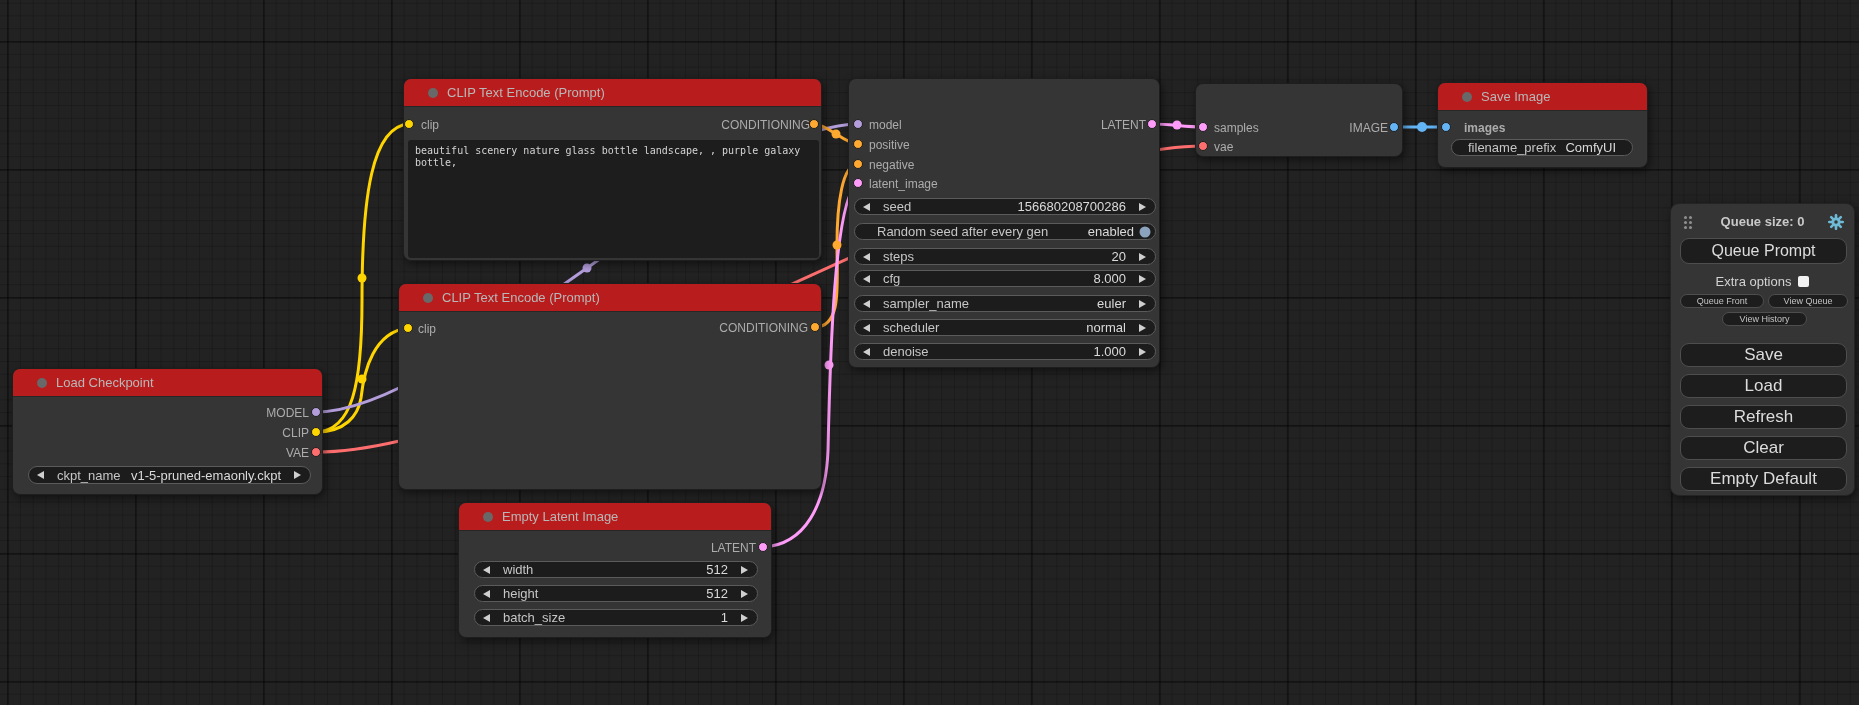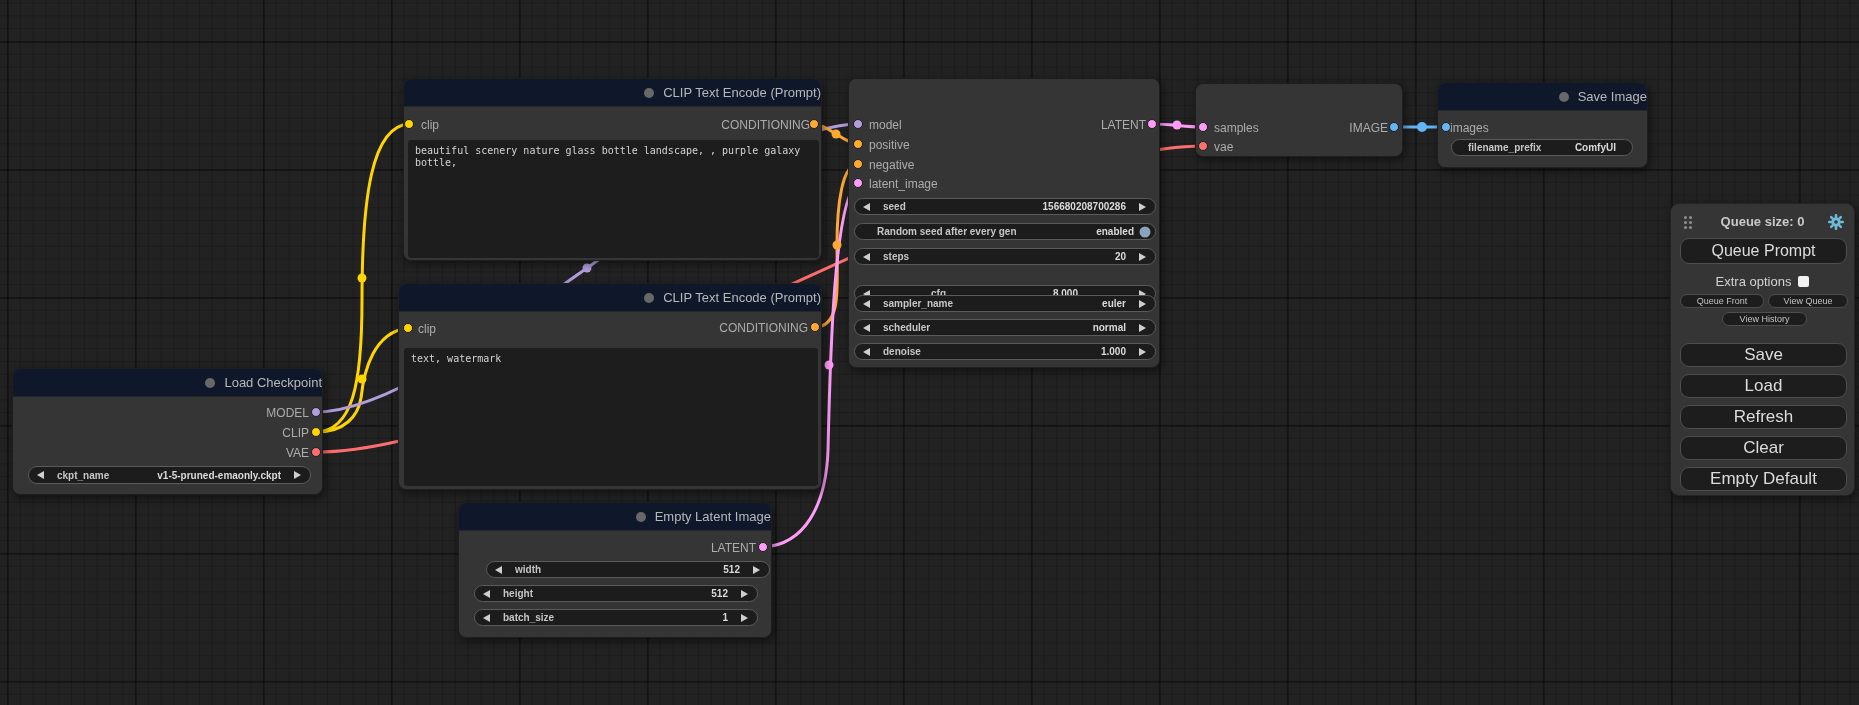--- a/index.html
+++ b/index.html
@@ -17,37 +17,37 @@
   }
   svg.layer{position:absolute;left:0;top:0;width:1859px;height:705px;pointer-events:none;}
   #wires{z-index:1;}
   #dots{z-index:6;}
   .node{
     position:absolute;z-index:3;background:#353535;border-radius:8px;
     border:1px solid #1e1e1e;box-sizing:border-box;
     box-shadow:2px 3px 8px rgba(0,0,0,0.5);
   }
   .node-title{
-    height:27px;background:#0f172a;border-radius:7px 7px 0 0;
+    height:27px;background:#b91c1c;border-radius:7px 7px 0 0;
     border-bottom:1px solid #272727;
     display:flex;align-items:center;gap:9px;padding-left:24px;
-    color:#b8b8b8;font-size:13px;justify-content:flex-end;
+    color:#b8b8b8;font-size:13px;
   }
   .title-dot{width:10px;height:10px;border-radius:50%;background:#686868;flex:0 0 auto;}
   .slot{position:absolute;font-size:12px;color:#acacac;line-height:16px;white-space:nowrap;}
   .slot.right{text-align:right;}
   .ta{
     position:absolute;background:#1d1d1d;border-radius:3px;
     color:#d4d4d4;font-family:"DejaVu Sans Mono",monospace;font-size:10px;line-height:12px;
     padding:5px 7px;box-sizing:border-box;overflow:hidden;
   }
   .widget{
     position:absolute;height:17px;box-sizing:border-box;
     background:#1c1c1c;border:1px solid #5b5b5b;border-radius:9px;
-    display:flex;align-items:center;font-size:10px;color:#c6c6c6;font-weight:bold;
+    display:flex;align-items:center;font-size:13px;color:#c6c6c6;
   }
   .w-label{margin-left:7px;white-space:nowrap;}
   .w-value{margin-left:auto;margin-right:13px;color:#dadada;white-space:nowrap;}
   .arr{width:0;height:0;flex:0 0 auto;}
   .arr.left{border-top:4px solid transparent;border-bottom:4px solid transparent;border-right:7px solid #cfcfcf;margin-left:8px;margin-right:6px;}
   .arr.right{border-top:4px solid transparent;border-bottom:4px solid transparent;border-left:7px solid #cfcfcf;margin-right:9px;}
   .toggle-circle{flex:0 0 auto;margin-right:4px;}
   
   #queue-panel{
     position:absolute;z-index:8;left:1670px;top:203px;width:185px;height:293px;
@@ -109,21 +109,20 @@
     <div class="ta" style="left:4px;top:61px;width:411px;height:118px;">beautiful scenery nature glass bottle landscape, , purple galaxy bottle,</div>
   </div>
 
   <div class="node" style="left:398px;top:283px;width:424px;height:207px;">
     <div class="node-title">
       <span class="title-dot"></span>
       <span>CLIP Text Encode (Prompt)</span>
     </div>
     <div class="slot" style="left:19px;top:37px;">clip</div>
     <div class="slot right" style="left:309px;top:36px;width:100px;">CONDITIONING</div>
-    <div class="ta" style="left:5px;top:64px;width:414px;height:138px;">text, watermark</div>
   </div>
 
   <div class="node" style="left:12px;top:368px;width:311px;height:127px;">
     <div class="node-title">
       <span class="title-dot"></span>
       <span>Load Checkpoint</span>
     </div>
     <div class="slot right" style="left:196px;top:36px;width:100px;">MODEL</div>
     <div class="slot right" style="left:196px;top:56px;width:100px;">CLIP</div>
     <div class="slot right" style="left:196px;top:76px;width:100px;">VAE</div>
@@ -134,21 +133,21 @@
       <span class="arr right"></span>
     </div>
   </div>
 
   <div class="node" style="left:458px;top:502px;width:314px;height:136px;">
     <div class="node-title">
       <span class="title-dot"></span>
       <span>Empty Latent Image</span>
     </div>
     <div class="slot right" style="left:197px;top:37px;width:100px;">LATENT</div>
-    <div class="widget" style="left:27px;top:58px;width:284px;">
+    <div class="widget" style="left:15px;top:58px;width:284px;">
       <span class="arr left"></span>
       <span class="w-label">width</span>
       <span class="w-value">512</span>
       <span class="arr right"></span>
     </div>
     <div class="widget" style="left:15px;top:82px;width:284px;">
       <span class="arr left"></span>
       <span class="w-label">height</span>
       <span class="w-value">512</span>
       <span class="arr right"></span>
@@ -180,21 +179,21 @@
       <svg class="toggle-circle" width="12" height="12">
           <circle cx="6" cy="6" r="5.5" fill="#8CA3BD"></circle>
         </svg>
     </div>
     <div class="widget" style="left:5px;top:169px;width:302px;">
       <span class="arr left"></span>
       <span class="w-label">steps</span>
       <span class="w-value">20</span>
       <span class="arr right"></span>
     </div>
-    <div class="widget" style="left:5px;top:206px;width:302px;gap:48px;">
+    <div class="widget" style="left:5px;top:191px;width:302px;">
       <span class="arr left"></span>
       <span class="w-label">cfg</span>
       <span class="w-value">8.000</span>
       <span class="arr right"></span>
     </div>
     <div class="widget" style="left:5px;top:216px;width:302px;">
       <span class="arr left"></span>
       <span class="w-label">sampler_name</span>
       <span class="w-value">euler</span>
       <span class="arr right"></span>
@@ -217,21 +216,21 @@
     <div class="slot" style="left:18px;top:36px;">samples</div>
     <div class="slot" style="left:18px;top:55px;">vae</div>
     <div class="slot right" style="left:92px;top:36px;width:100px;">IMAGE</div>
   </div>
 
   <div class="node" style="left:1437px;top:82px;width:211px;height:86px;">
     <div class="node-title">
       <span class="title-dot"></span>
       <span>Save Image</span>
     </div>
-    <div class="slot" style="left:12px;top:37px;">images</div>
+    <div class="slot" style="left:26px;top:37px;font-weight:bold;">images</div>
     <div class="widget" style="left:13px;top:56px;width:182px;">
       <span class="w-label" style="margin-left:16px;">filename_prefix</span>
       <span class="w-value" style="margin-right:16px;">ComfyUI</span>
     </div>
   </div>
 
   <svg id="dots" class="layer">
     <g stroke="#1e1e1e" stroke-width="1">
       <circle cx="409" cy="124" r="4.5" fill="#FFD500"></circle>
       <circle cx="814" cy="124" r="4.5" fill="#FFA931"></circle>

